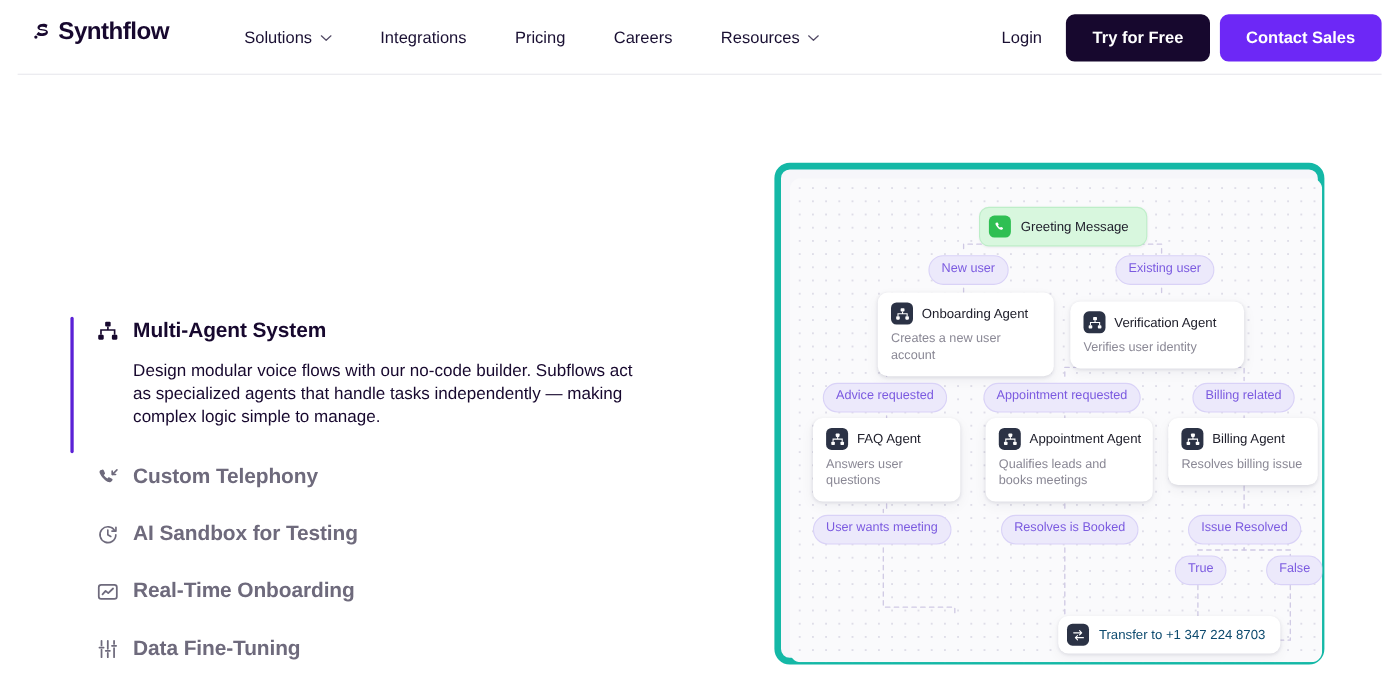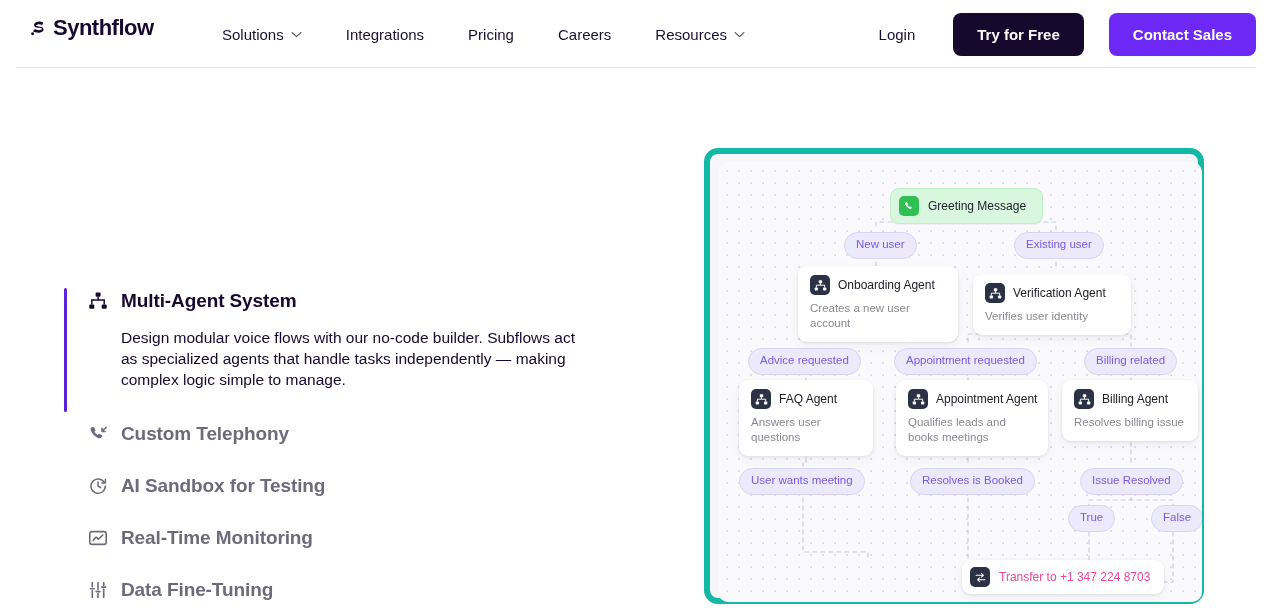--- a/index.html
+++ b/index.html
@@ -40,21 +40,21 @@
   .nav-item {
     display: flex; align-items: center; gap: 7px;
     font-size: 15px; color: #1a1033; cursor: pointer;
     padding: 0 0; margin-right: 44px; white-space: nowrap;
   }
   .nav-item:last-child { margin-right: 0; }
   .chev { width: 11px; height: 7px; display: block; opacity: .75; }
 
   .header-right {
     position: absolute; right: 16px; top: 0; height: 68px;
-    display: flex; align-items: center; gap: 16px;
+    display: flex; align-items: center; gap: 0;
   }
   .login-link {
     font-size: 15px; color: #1a1033; cursor: pointer;
     margin-right: 22px; white-space: nowrap;
   }
   .btn {
     height: 43px; border-radius: 8px; border: none; cursor: pointer;
     font-size: 15px; font-weight: bold; color: #ffffff;
     display: flex; align-items: center; justify-content: center;
     white-space: nowrap; font-family: "Liberation Sans", sans-serif;
@@ -152,21 +152,21 @@
     display: flex; align-items: center; gap: 9px;
   }
   .endcall-label { font-size: 12px; color: #20202c; white-space: nowrap; }
 
   .transfer {
     background: #ffffff; border-radius: 9px;
     padding: 7px 14px 7px 8px;
     display: flex; align-items: center; gap: 9px;
     box-shadow: 0 1px 3px rgba(22,20,50,.09), 0 4px 12px rgba(22,20,50,.05);
   }
-  .transfer-label { font-size: 12px; color: #ec4899; white-space: nowrap; }
+  .transfer-label { font-size: 12px; color: #0c4a6e; white-space: nowrap; }
 </style>
 </head>
 <body>
 
 <div class="header">
   <div class="logo">
     <svg class="logo-mark" viewBox="0 0 24 24">
       <path d="M18.5 5.2c-2.0-1.4-5.2-1.6-7.6-.6-2.3 1-3.3 2.9-2.6 4.4.6 1.4 2.6 1.9 5.2 2.1 2.1.2 3.2.5 3.4 1.1.2.7-.7 1.4-2.3 1.6-1.9.3-4.1-.2-5.6-1.2l-2.1 2.6c2.1 1.5 5.4 2.0 8.2 1.4 2.6-.5 4.2-2.2 3.8-4.1-.4-1.8-2.5-2.5-5.4-2.8-2.0-.2-3.1-.4-3.2-1.0-.1-.6.8-1.2 2.2-1.4 1.7-.2 3.6.2 4.9 1.1z" fill="#17082e"></path>
       <circle cx="6.4" cy="17.9" r="1.7" fill="#17082e"></circle>
     </svg>
@@ -236,21 +236,21 @@
       <path d="M10 5.9v4.2l2.7 1.6" fill="none" stroke="#6e6a7c" stroke-width="1.5" stroke-linecap="round" stroke-linejoin="round"></path>
     </svg>
     <span class="feature-title">AI Sandbox for Testing</span>
   </div>
 
   <div class="feature-row">
     <svg class="feature-icon" viewBox="0 0 20 20">
       <rect x="1.8" y="3.6" width="16.4" height="12.8" rx="2.2" fill="none" stroke="#6e6a7c" stroke-width="1.6"></rect>
       <path d="M5.2 12.4 8 9.2l2.4 2 4.4-4.2" fill="none" stroke="#6e6a7c" stroke-width="1.6" stroke-linecap="round" stroke-linejoin="round"></path>
     </svg>
-    <span class="feature-title">Real-Time Monitoring</span>
+    <span class="feature-title">Real-Time Onboarding</span>
   </div>
 
   <div class="feature-row">
     <svg class="feature-icon" viewBox="0 0 20 20">
       <g stroke="#6e6a7c" stroke-width="1.6" stroke-linecap="round" fill="none">
         <path d="M4.3 2.6v4.2M4.3 10.6v6.8M10 2.6v7.2M10 13.6v3.8M15.7 2.6v2.8M15.7 9.2v8.2"></path>
         <path d="M2.4 8.7h3.8M8.1 11.6h3.8M13.8 7.1h3.8"></path>
       </g>
     </svg>
     <span class="feature-title">Data Fine-Tuning</span>

